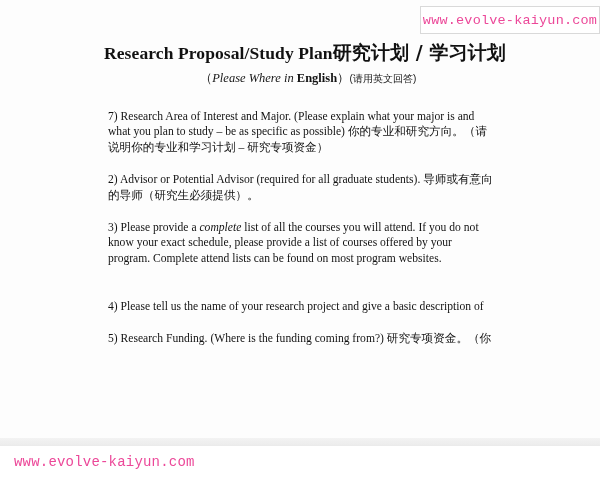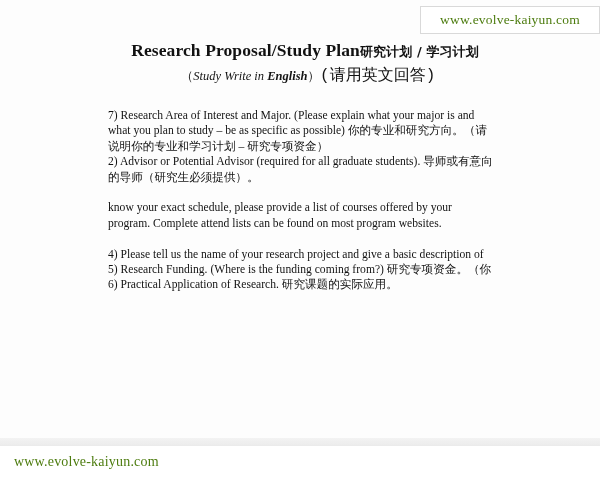--- a/index.html
+++ b/index.html
@@ -59,53 +59,54 @@
     text-align: center;
     font-size: 17.5px;
     font-weight: bold;
     letter-spacing: .1px;
     color: #111;
     white-space: nowrap;
     margin-left: -6px;
   }
   .title .cjk {
     font-family: "DejaVu Sans", sans-serif;
-    font-size: 13px;
+    font-size: 19px;
     font-weight: bold;
     text-align: right;
   }
   .subtitle {
     text-align: center;
     font-size: 12.5px;
     color: #141414;
     margin-top: 4px;
     white-space: nowrap;
   }
   .subtitle i { font-style: italic; }
-  .subtitle b { font-weight: bold; font-style: italic; }
+  .subtitle b { font-weight: bold; }
   .subtitle .cjk {
-    font-family: Liberation Mono, monospace;
-    font-size: 16px;
+    font-family: Liberation Sans, sans-serif;
+    font-size: 10px;
   }
 
   .para {
     font-size: 11.6px;
     line-height: 1.33;
     color: #121212;
     text-align: left;
+    margin-top: 17px;
   }
   .para.first { margin-top: 22px; }
   .para i { font-style: italic; }
 
   
   .wm {
     position: absolute;
     background: #ffffff;
-    color: #4d7c0f;
-    font-family: Liberation Serif, serif;
+    color: #ec4899;
+    font-family: Liberation Mono, monospace;
     display: flex;
     align-items: center;
     justify-content: center;
     letter-spacing: .2px;
   }
   .wm-top {
     right: 0;
     top: 6px;
     width: 178px;
     height: 26px;
@@ -128,49 +129,46 @@
 
 <div id="page">
   <div class="sheet"></div>
   <div class="sheet-shadow-bottom"></div>
   <div class="page-bottom-strip"></div>
 
   <div class="doc">
 
     <div class="title"><span>Research Proposal/Study Plan</span><span class="cjk">研究计划 / 学习计划</span></div>
 
-    <div class="subtitle"><span>（</span><i>Study Write in </i><b>English</b><span>）</span><span class="cjk">(请用英文回答)</span></div>
+    <div class="subtitle"><span>（</span><i>Please Where in </i><b>English</b><span>）</span><span class="cjk">(请用英文回答)</span></div>
 
     <div class="para first">
       <span>7) Research Area of Interest and Major.  (Please explain what your major is and</span><br>
       <span>what you plan to study – be as specific as possible) 你的专业和研究方向。（请</span><br>
       <span>说明你的专业和学习计划 – 研究专项资金）</span>
     </div>
 
     <div class="para">
       <span>2) Advisor or Potential Advisor (required for all graduate students). 导师或有意向</span><br>
       <span>的导师（研究生必须提供）。</span>
     </div>
 
     <div class="para">
-      <br>
+      <span>3) Please provide a <i>complete</i> list of all the courses you will attend. If you do not</span><br>
       <span>know your exact schedule, please provide a list of courses offered by your</span><br>
       <span>program. Complete attend lists can be found on most program websites.</span><br>
       <br>
     </div>
 
     <div class="para">
       <span>4) Please tell us the name of your research project and give a basic description of</span><br>
     </div>
 
     <div class="para">
       <span>5) Research Funding. (Where is the funding coming from?) 研究专项资金。（你</span><br>
     </div>
 
-    <div class="para">
-      <span>6) Practical Application of Research. 研究课题的实际应用。</span>
-    </div>
 
   </div>
 
   <div class="wm wm-top">www.evolve-kaiyun.com</div>
   <div class="wm wm-bottom">www.evolve-kaiyun.com</div>
 </div>
 
 </body></html>

